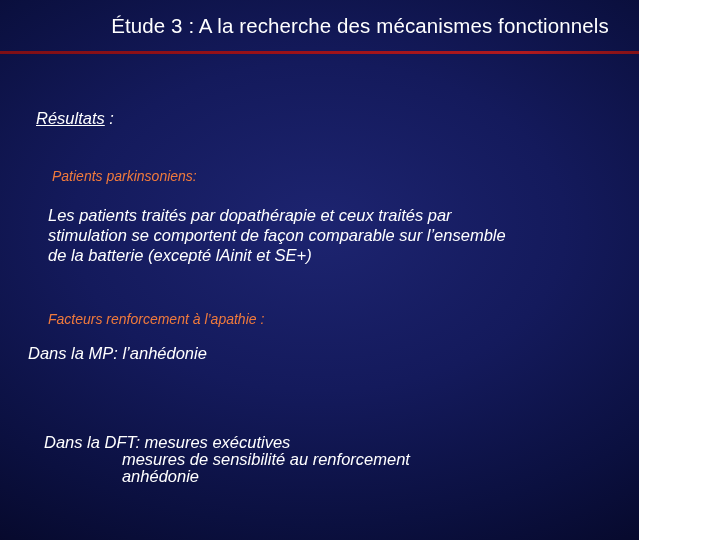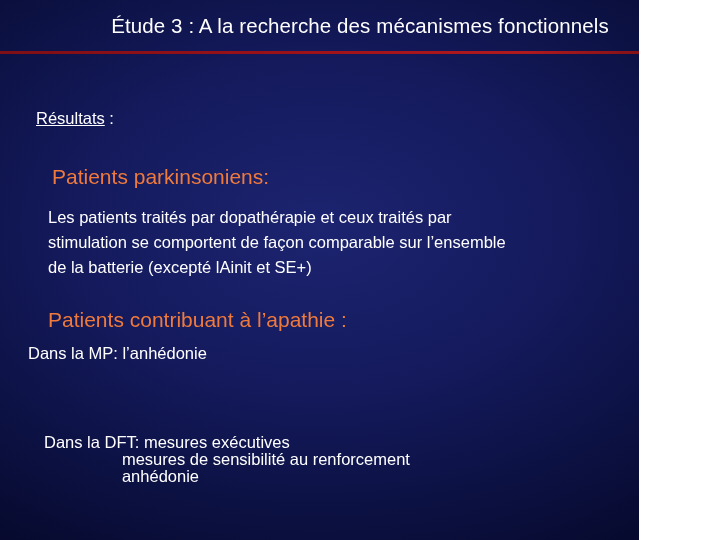--- a/index.html
+++ b/index.html
@@ -38,49 +38,50 @@
     width: 698px;
     height: 3px;
     background: linear-gradient(to right, #7e0f16 0%, #9b1118 40%, #b01a1f 75%, #6d0d12 100%);
   }
   .body-area {
     position: absolute;
     left: 0;
     top: 60px;
     width: 720px;
     height: 480px;
+    font-style: italic;
   }
   .line {
     position: absolute;
     color: #ffffff;
     font-size: 16.5px;
     line-height: 23px;
     white-space: pre;
   }
   .lbl-resultats {
     left: 36px;
     top: 47px;
     font-size: 16.5px;
   }
   .lbl-resultats .u {
     text-decoration: underline;
   }
   .heading-orange {
     color: #f07a3c;
-    font-size: 21px;
+    font-size: 14px;
   }
   .lbl-patients {
     left: 52px;
     top: 105px;
   }
   .para-1 {
     left: 48px;
     top: 145px;
     font-size: 16.5px;
-    line-height: 25px;
+    line-height: 20px;
   }
   .lbl-facteurs {
     left: 48px;
     top: 248px;
   }
   .lbl-mp {
     left: 28px;
     top: 282px;
   }
   .lbl-ma {
@@ -105,21 +106,21 @@
   <div class="body-area">
 
     <div class="line lbl-resultats"><span class="u">Résultats</span><span> :</span></div>
 
     <div class="line heading-orange lbl-patients">Patients parkinsoniens:</div>
 
     <div class="line para-1">Les patients traités par dopathérapie et ceux traités par
 stimulation se comportent de façon comparable sur l’ensemble
 de la batterie (excepté lAinit et SE+)</div>
 
-    <div class="line heading-orange lbl-facteurs">Patients contribuant à l’apathie :</div>
+    <div class="line heading-orange lbl-facteurs">Facteurs renforcement à l’apathie :</div>
 
     <div class="line lbl-mp">Dans la MP: l’anhédonie</div>
 
 
     <div class="line lbl-dft">Dans la DFT: mesures exécutives
                  mesures de sensibilité au renforcement
                  anhédonie</div>
 
   </div>
 </div>

